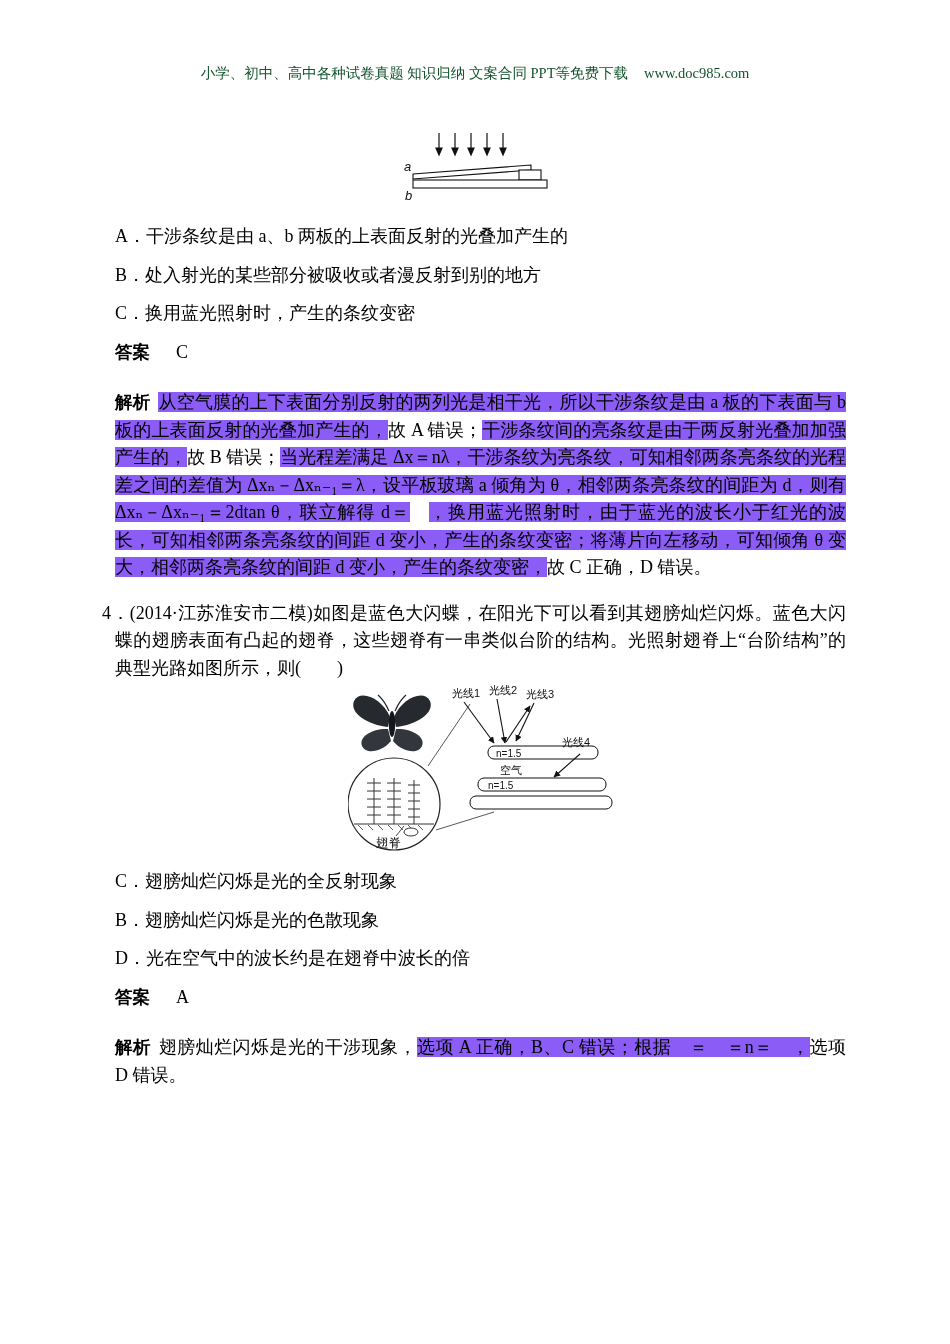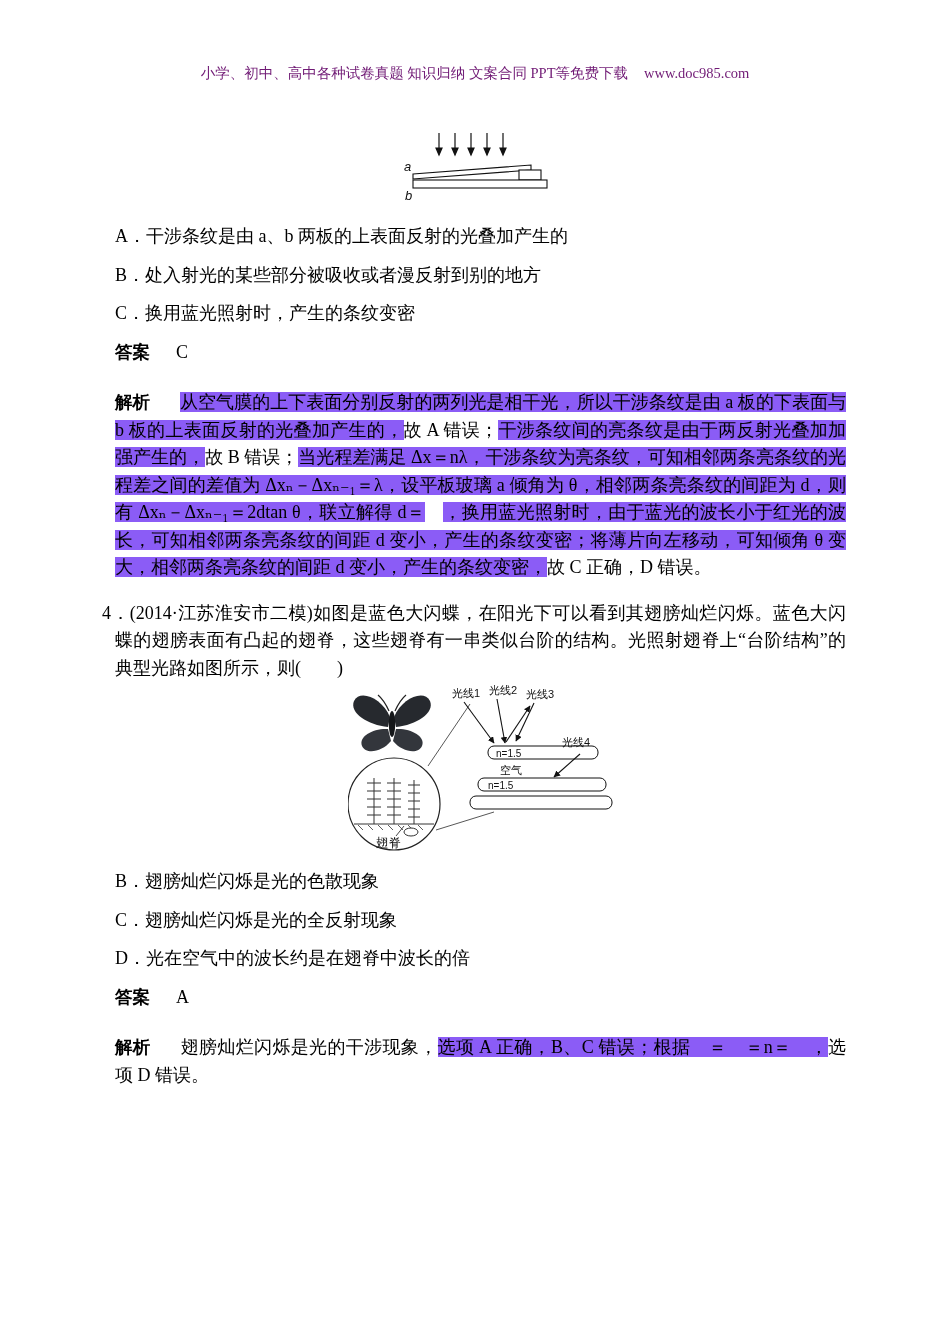--- a/index.html
+++ b/index.html
@@ -2,35 +2,35 @@
 <html><head>
 <meta charset="utf-8">
 <style>
   html,body{margin:0;padding:0;}
   body{
     width:950px;height:1344px;overflow:hidden;
     background:#ffffff;color:#000;
     font-family:"Liberation Serif","DejaVu Serif",serif;
     position:relative;
   }
-  .header{padding-top:64px;text-align:center;font-size:14.5px;color:#701a75;white-space:nowrap;}
+  .header{padding-top:64px;text-align:center;font-size:14.5px;color:#14532d;white-space:nowrap;}
   .header-url{margin-left:16px;}
   .content{margin-left:115px;width:731px;}
   .fig1{margin:46px 0 10px 288px;}
   .fig2{margin:2px 0 8px 233px;}
   .opt{font-size:18px;line-height:38.5px;white-space:nowrap;}
   .ansline{font-size:18px;line-height:38.5px;}
   .para{font-size:18px;line-height:27.5px;text-align:justify;}
   .hang{text-indent:-13px;}
   .blabel{
     font-weight:bold;font-size:17.5px;
     font-family:"Liberation Sans","DejaVu Sans",sans-serif;
   }
   .ansval{margin-left:26px;}
-  .analysis .blabel{margin-right:30px;}
+  .analysis .blabel{margin-right:8px;}
   .hl{background:#8b5cf6;}
   .qblock{margin:0;}
   svg{display:block;}
   svg text{font-family:"Liberation Sans","DejaVu Sans",sans-serif;fill:#111;}
 </style>
 </head>
 <body>
 
 <div class="header">
   <span>小学、初中、高中各种试卷真题 知识归纳 文案合同 PPT等免费下载</span><span class="header-url">www.doc985.com</span>
@@ -123,22 +123,22 @@
         <line x1="158" y1="58" x2="182" y2="22" marker-end="url(#ah2)"></line>
         <line x1="232" y1="70" x2="206" y2="93" marker-end="url(#ah2)"></line>
       </g>
       <text x="104" y="13" font-size="11">光线1</text>
       <text x="141" y="10" font-size="11">光线2</text>
       <text x="178" y="14" font-size="11">光线3</text>
       <text x="214" y="62" font-size="11">光线4</text>
     </svg>
   </figure>
 
+  <div class="opt"><span>C．</span><span>翅膀灿烂闪烁是光的全反射现象</span></div>
   <div class="opt"><span>B．</span><span>翅膀灿烂闪烁是光的色散现象</span></div>
-  <div class="opt"><span>C．</span><span>翅膀灿烂闪烁是光的全反射现象</span></div>
   <div class="opt"><span>D．</span><span>光在空气中的波长约是在翅脊中波长的倍</span></div>
 
   <div class="ansline">
     <span class="blabel">答案</span><span class="ansval">A</span>
   </div>
 
   <p class="para analysis">
     <span class="blabel">解析</span><span><span>翅膀灿烂闪烁是光的干涉现象，</span><span class="hl">选项 A 正确，B、C 错误；根据　＝　＝n＝　，</span><span>选项 D 错误。</span></span>
   </p>
 

